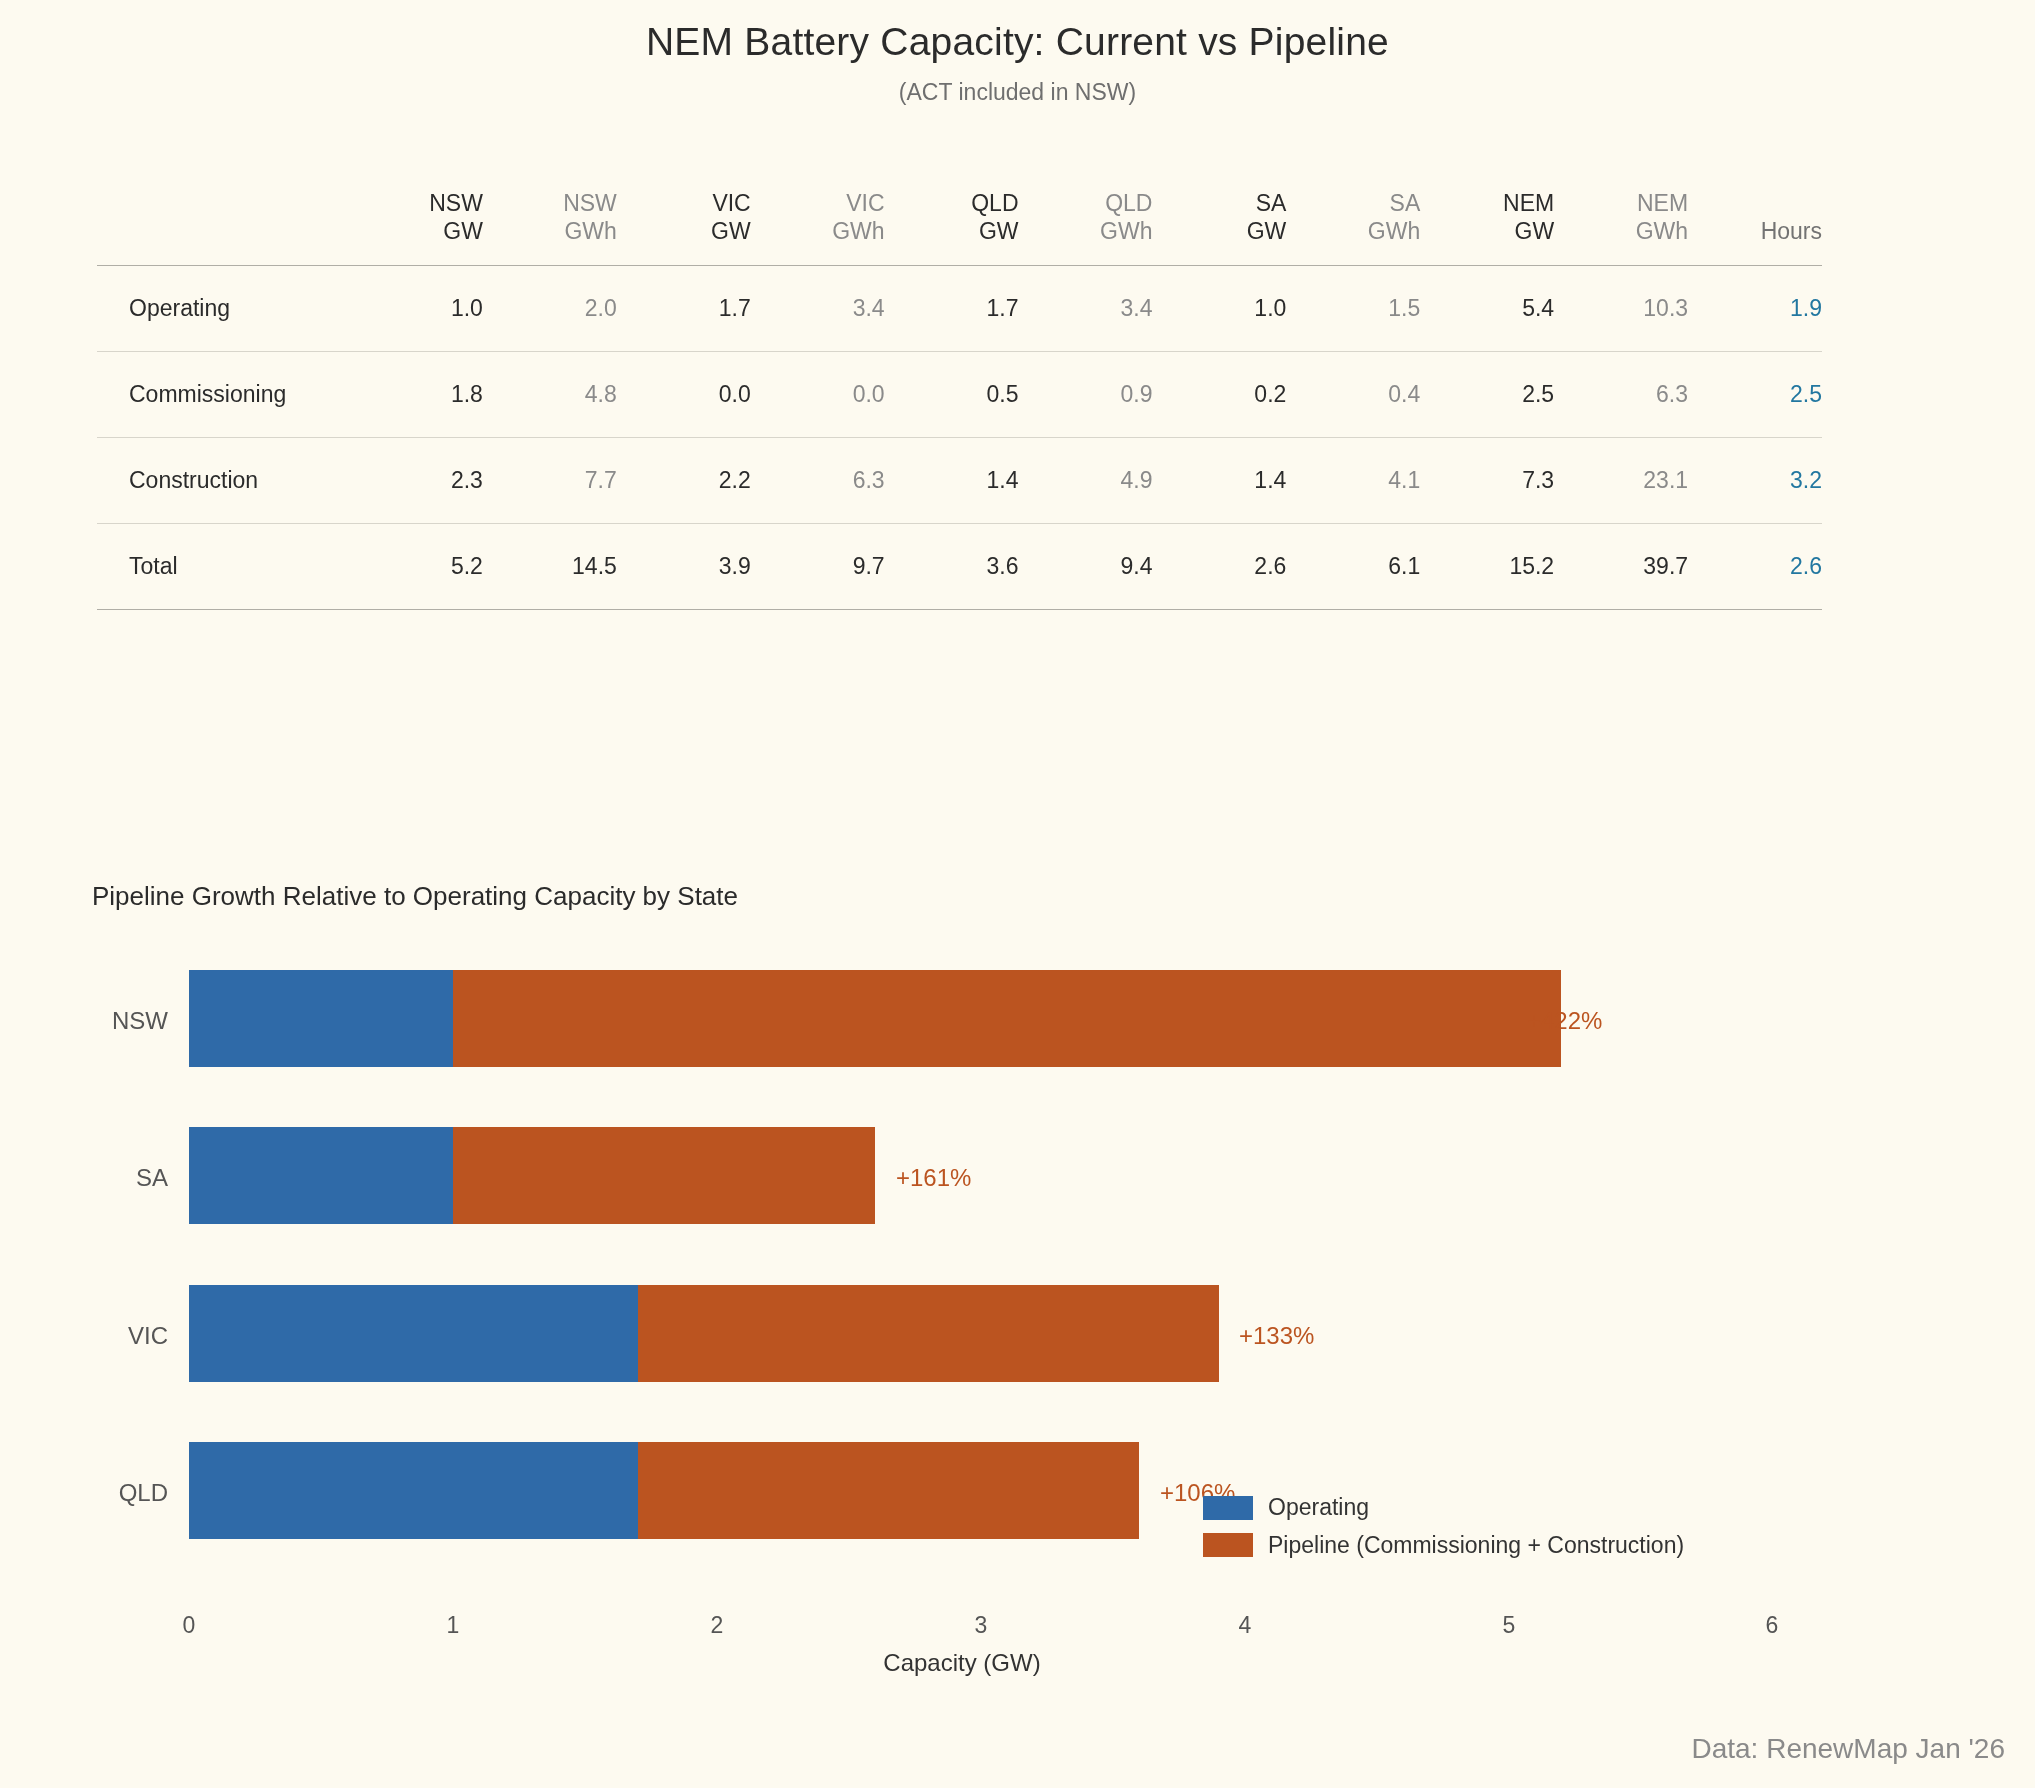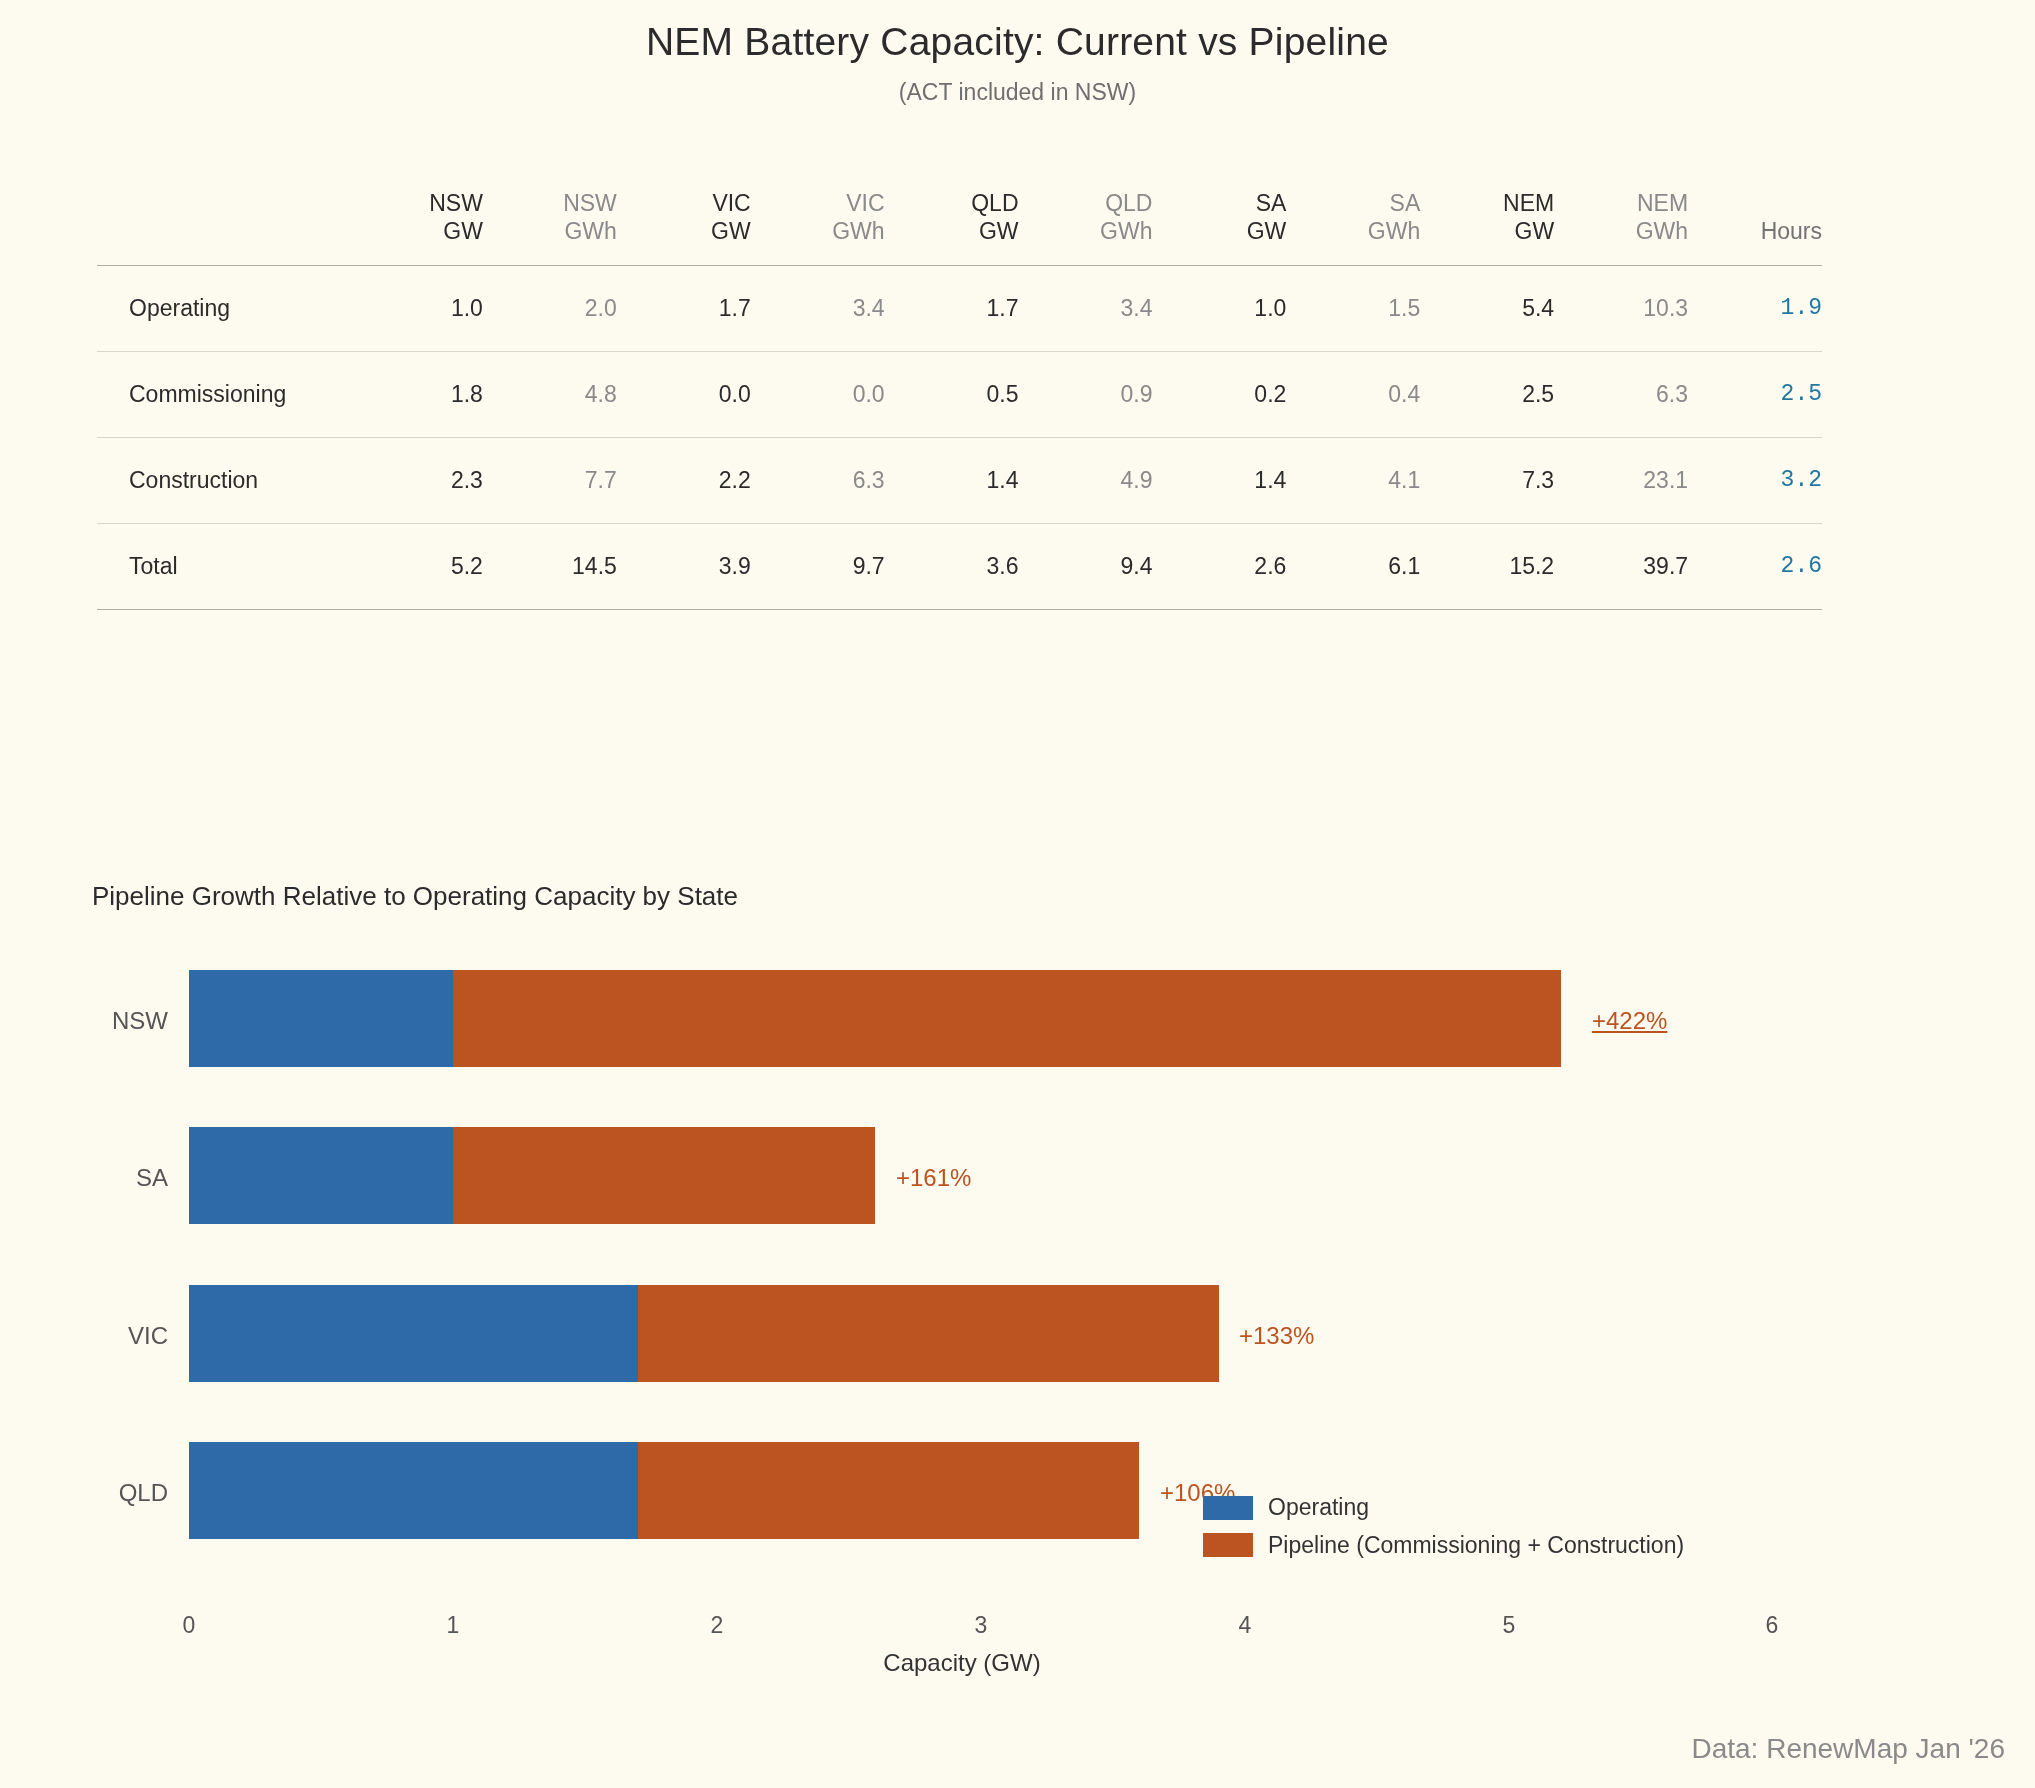--- a/index.html
+++ b/index.html
@@ -74,21 +74,20 @@
   }
   table.cap-table td.rowlabel {
     text-align: left;
     padding-left: 32px;
   }
   table.cap-table td.muted {
     color: #8a8a8a;
   }
   table.cap-table td.hours {
     color: #2277a0;
-    font-family: Liberation Mono, monospace;
   }
   table.cap-table tr.total-row td {
     border-bottom: 1.5px solid #b0aea6;
   }
 
   
   .chart-title {
     position: absolute;
     left: 92px;
     top: 881px;
@@ -316,21 +315,21 @@
 </div>
 
 <div class="chart-title">Pipeline Growth Relative to Operating Capacity by State</div>
 
 <div class="plot" id="plot">
     <div class="barrow" style="top: 0px;">
       <div class="barlabel">NSW</div>
       <div class="bar-area">
         <div class="seg operating" style="left: 0px; width: 264px;"></div>
         <div class="seg pipeline" style="left: 264px; width: 1108px;"></div>
-        <div class="pct" style="left: 1403px; text-decoration: underline;">+422%</div>
+        <div class="pct" style="left: 1338px;">+422%</div>
       </div>
     </div>
     <div class="barrow" style="top: 157px;">
       <div class="barlabel">SA</div>
       <div class="bar-area">
         <div class="seg operating" style="left: 0px; width: 264px;"></div>
         <div class="seg pipeline" style="left: 264px; width: 422px;"></div>
         <div class="pct" style="left: 707px;">+161%</div>
       </div>
     </div>

